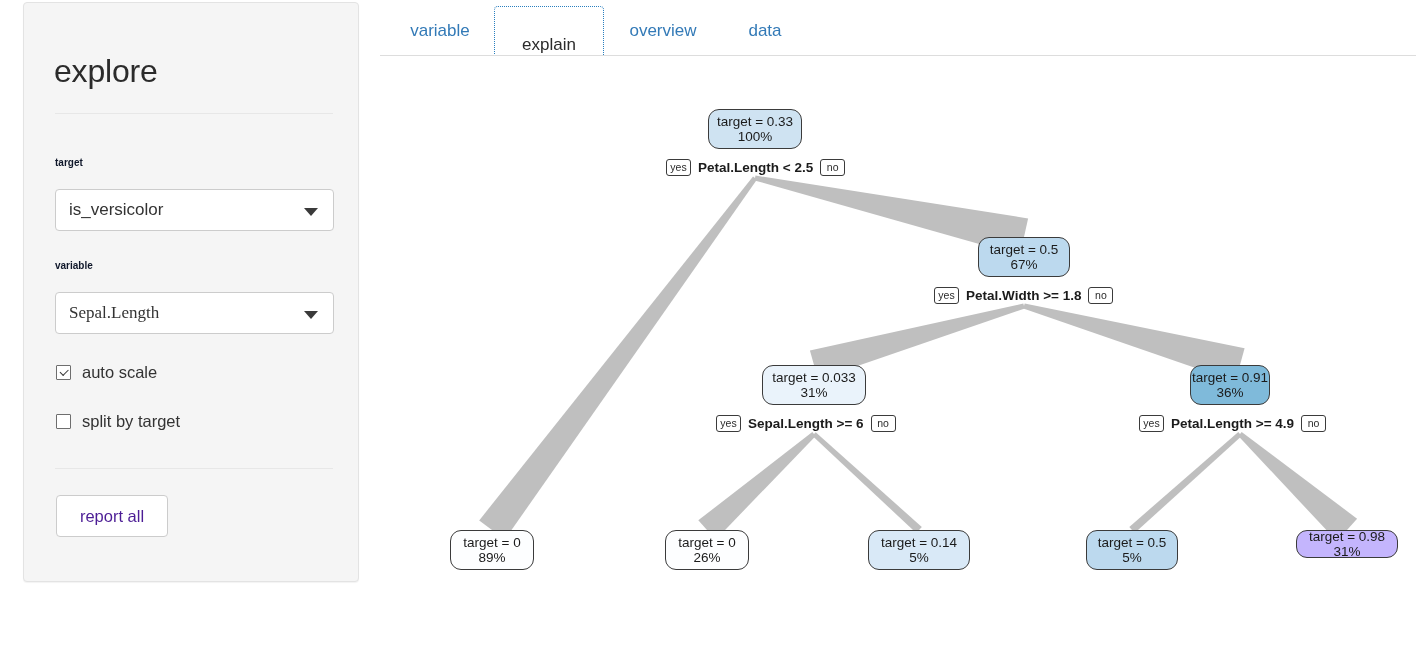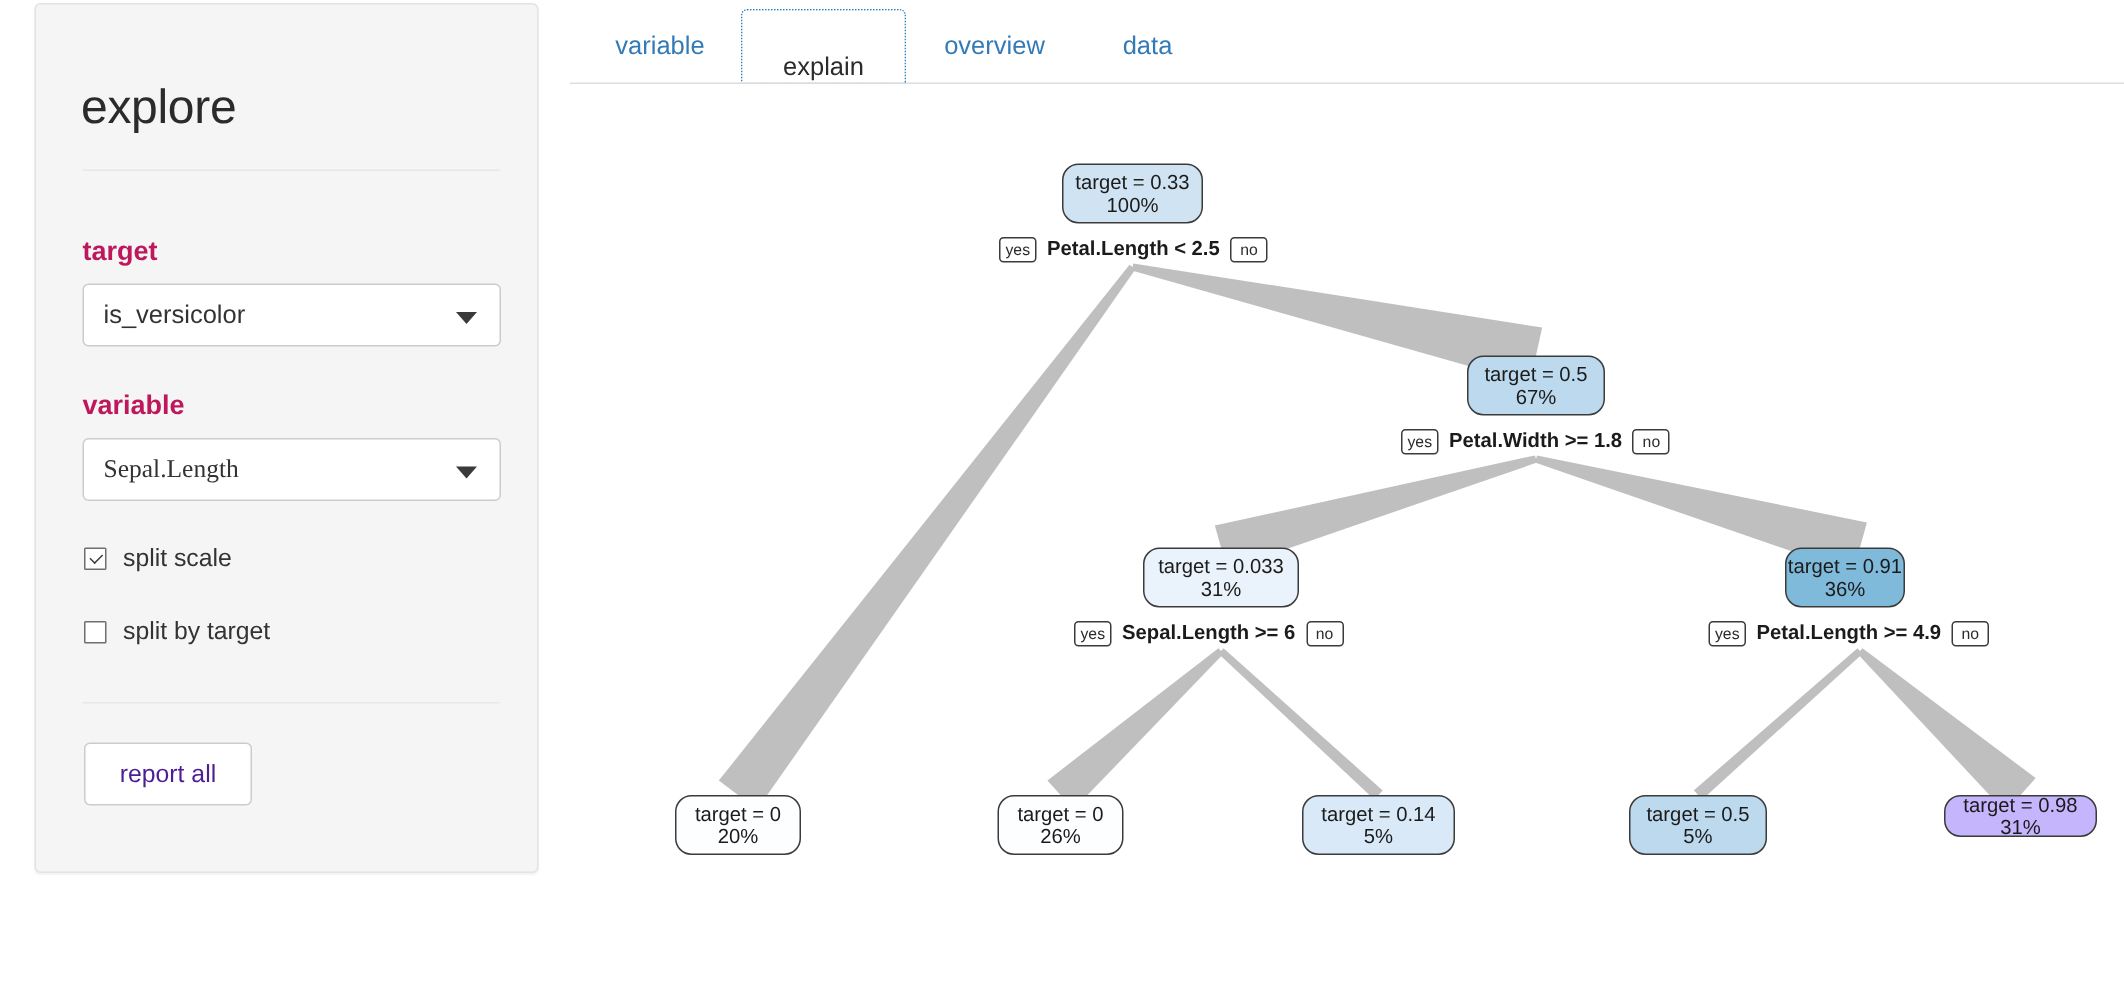--- a/index.html
+++ b/index.html
@@ -26,21 +26,21 @@
     position:absolute;left:30px;top:50px;
     font-size:32px;font-weight:400;color:#2b2b2b;
     letter-spacing:-0.2px;
   }
   #title-rule{
     position:absolute;left:31px;top:110px;width:278px;height:1px;
     background:#e7e7e7;
   }
   .field-label{
     position:absolute;left:31px;
-    font-size:18px;font-weight:bold;color:#be185d;
+    font-size:10px;font-weight:bold;color:#0f172a;
   }
   .select-box{
     position:absolute;left:31px;width:279px;height:42px;
     background:#ffffff;border:1px solid #cccccc;border-radius:4px;
     box-sizing:border-box;
   }
   .select-value{
     position:absolute;left:13px;top:10px;
     font-size:17px;color:#333333;font-weight:400;
   }
@@ -119,21 +119,21 @@
     line-height:1.12;
     font-size:13.5px;
     color:#1b1b1b;
     font-family:"Liberation Sans", sans-serif;
   }
   .node-box .l1{white-space:nowrap;}
   .node-box .l2{white-space:nowrap;}
 
   .split-row{
     position:absolute;height:18px;
-    display:flex;
+    display:flex;align-items:center;
     white-space:nowrap;
     padding-left:11px;
   }
   .yn{
     display:inline-flex;align-items:center;justify-content:center;
     height:15px;min-width:19px;padding:0 2px;
     border:1px solid #3b3b3b;border-radius:3px;
     background:#ffffff;
     font-size:10.5px;color:#2b2b2b;
     font-family:"Liberation Sans", sans-serif;
@@ -157,21 +157,21 @@
   </div>
 
   <div class="field-label" style="top:257px;">variable</div>
   <div class="select-box" style="top:289px;font-family:Liberation Serif, serif;">
     <span class="select-value">Sepal.Length</span>
     <span class="select-arrow"></span>
   </div>
 
   <div class="checkrow" style="top:360px;">
     <span class="checkbox checked"></span>
-    <span class="clabel">split scale</span>
+    <span class="clabel">auto scale</span>
   </div>
 
   <div class="checkrow" style="top:409px;">
     <span class="checkbox"></span>
     <span class="clabel">split by target</span>
   </div>
 
   <div id="bottom-rule"></div>
   <button id="report-all">report all</button>
 </div>
@@ -207,21 +207,21 @@
       <div class="l1">target = 0.33</div>
       <div class="l2">100%</div>
     </div>
     <div class="split-row" style="left: 275px; top: 98px;">
       <span class="yn">yes</span>
       <span class="split-text">Petal.Length &lt; 2.5</span>
       <span class="yn">no</span>
     </div>
     <div class="node-box" style="left: 70px; top: 470px; width: 84px; height: 40px; background: rgb(253, 254, 255);">
       <div class="l1">target = 0</div>
-      <div class="l2">20%</div>
+      <div class="l2">89%</div>
     </div>
     <div class="node-box" style="left: 598px; top: 177px; width: 92px; height: 40px; background: rgb(188, 217, 238);">
       <div class="l1">target = 0.5</div>
       <div class="l2">67%</div>
     </div>
     <div class="split-row" style="left: 543px; top: 226px;">
       <span class="yn">yes</span>
       <span class="split-text">Petal.Width &gt;= 1.8</span>
       <span class="yn">no</span>
     </div>

